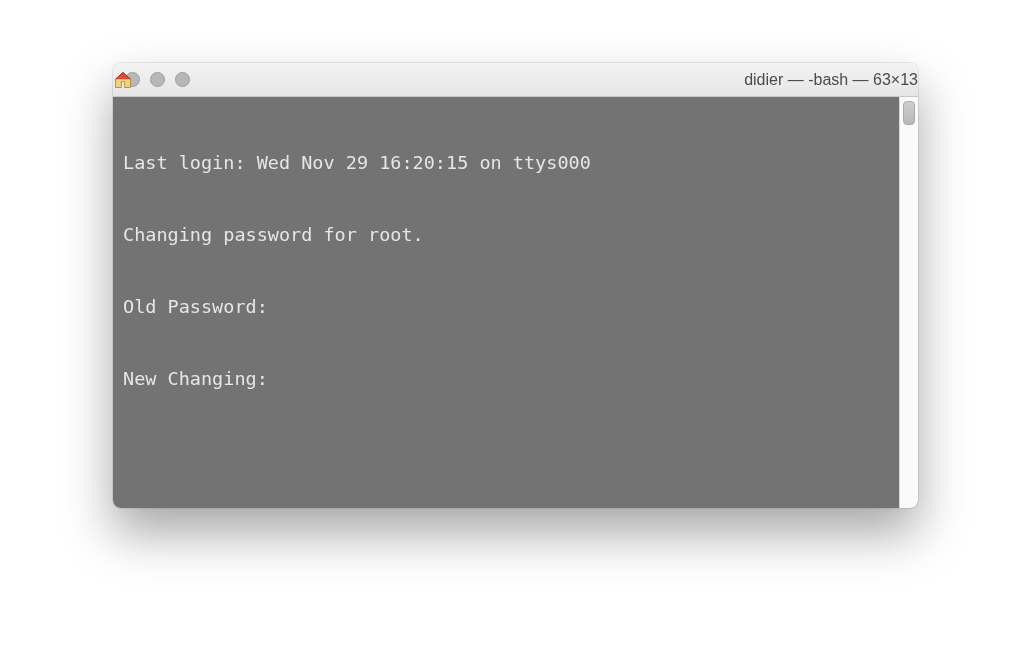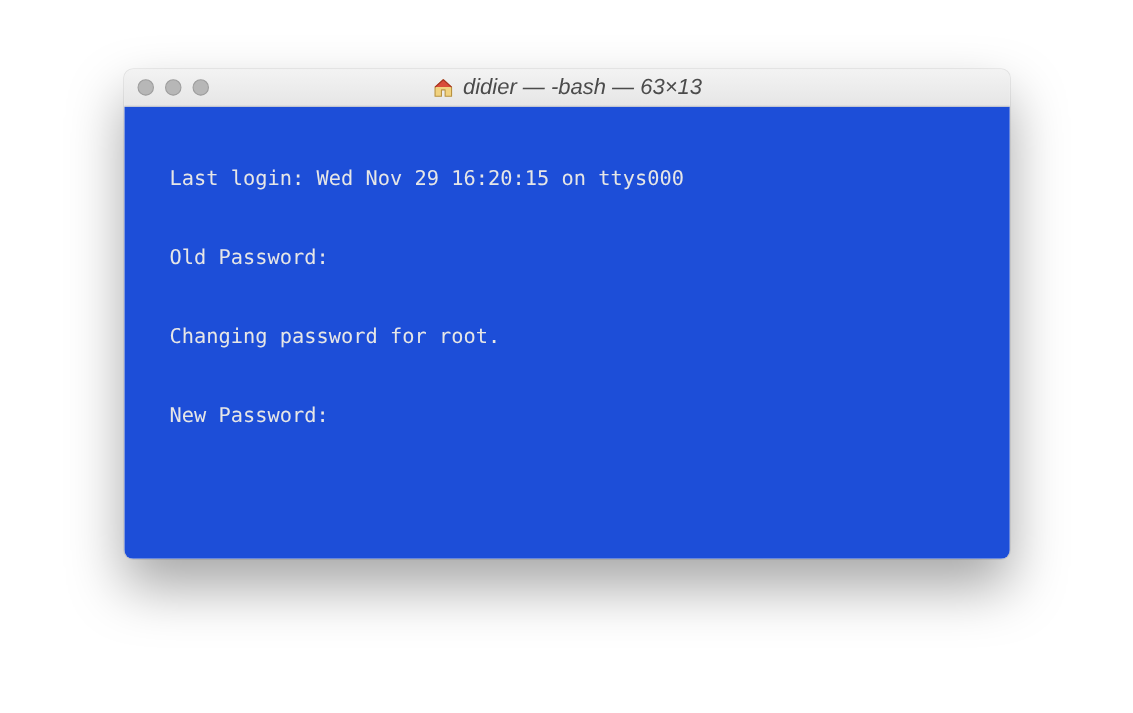--- a/index.html
+++ b/index.html
@@ -46,41 +46,38 @@
     box-sizing: border-box;
   }
   .title-center {
     position: absolute;
     left: 0;
     right: 0;
     top: 0;
     bottom: 0;
     display: flex;
     align-items: center;
-    justify-content: center;
+    justify-content: space-between;
     gap: 8px;
     pointer-events: none;
     color: #4b4b4b;
-    font-size: 20px;
-    font-style: italic;
+    font-size: 16px;
   }
   .title-center .text {
     pointer-events: auto;
   }
   .home-icon-svg {
     width: 20px;
     height: 20px;
     display: block;
   }
   .term-body {
     flex: 1 1 auto;
     display: flex;
-    flex-direction: column;
-    background: #1d4ed8;
-    padding-left: 31px;
+    background: #737373;
   }
   .term-text {
     flex: 1 1 auto;
     padding: 6px 8px 8px 10px;
     font-family: Menlo, "Andale Mono", Consolas, monospace;
     font-size: 18.5px;
     line-height: 24px;
     color: #e6e6e6;
     white-space: pre;
     overflow: hidden;
@@ -124,23 +121,23 @@
           <path d="M3 11 L12 3 L21 11" fill="#d94d3a" stroke="#a63224" stroke-width="1.2" stroke-linejoin="round"></path>
         </svg>
       </span>
       <span class="text">didier — -bash — 63×13</span>
     </div>
   </div>
 
   <div class="term-body">
     <div class="term-text">
       <span class="term-line">Last login: Wed Nov 29 16:20:15 on ttys000</span>
+      <span class="term-line">Changing password for root.</span>
       <span class="term-line">Old Password:</span>
-      <span class="term-line">Changing password for root.</span>
-      <span class="term-line">New Password:</span>
+      <span class="term-line">New Changing:</span>
       
     </div>
     <div class="scrollbar">
       <div class="scroll-thumb"></div>
     </div>
   </div>
 
 </div>
 
 </body></html>

